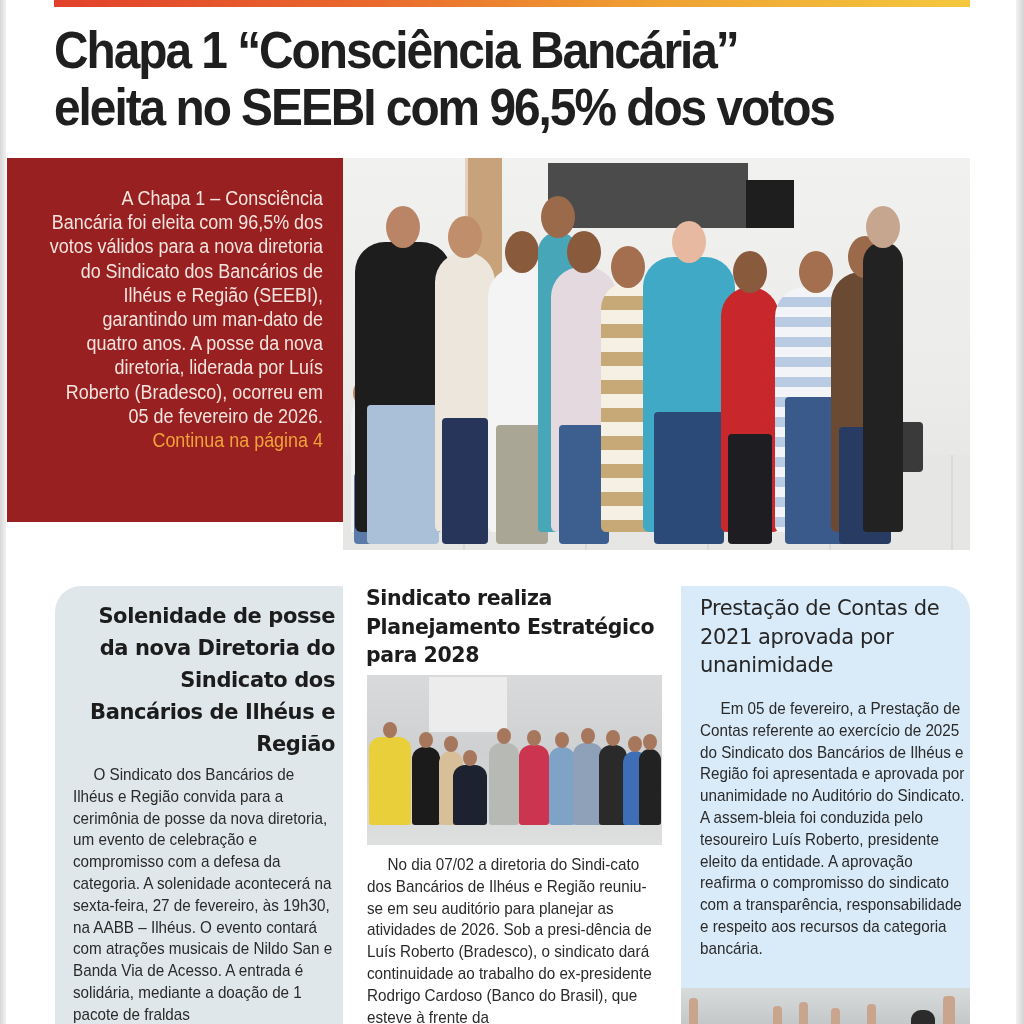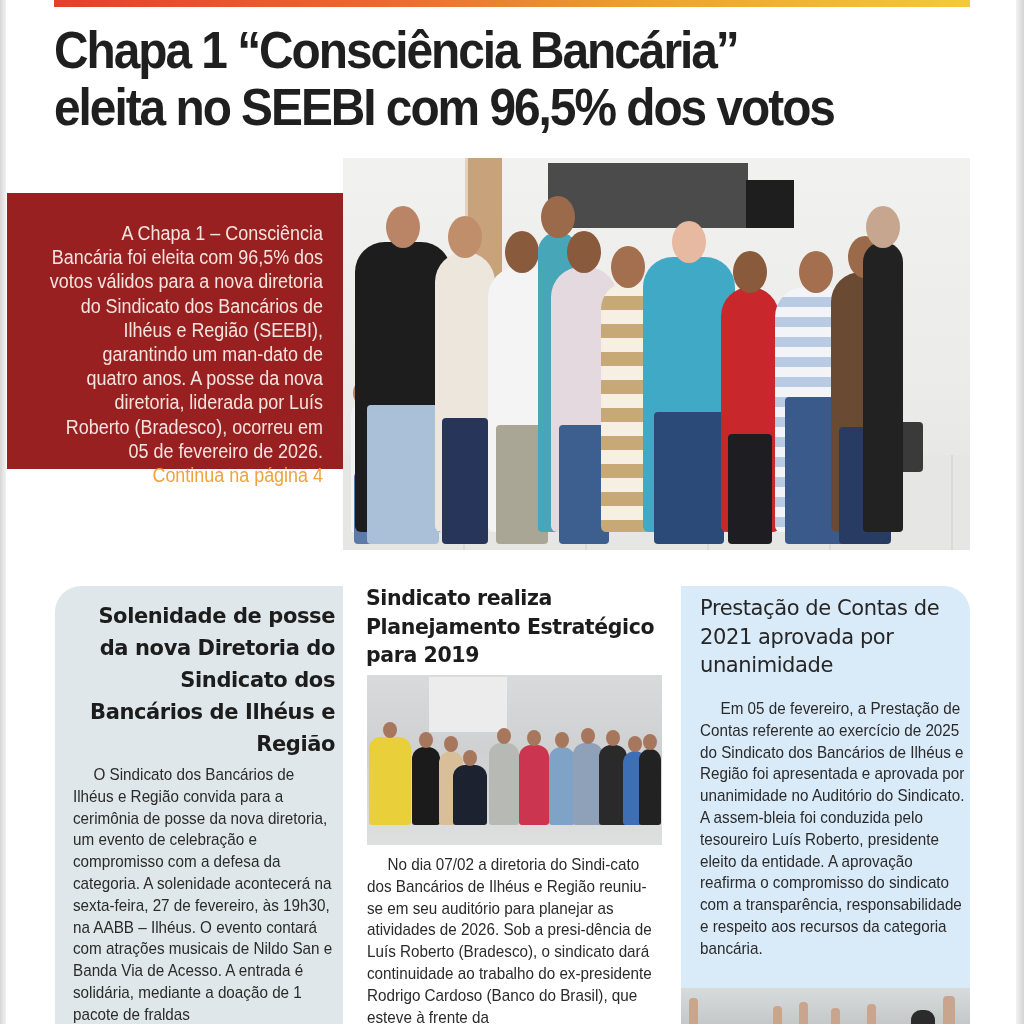--- a/index.html
+++ b/index.html
@@ -3,21 +3,21 @@
 <meta charset="utf-8">
 <style>
   html, body { margin:0; padding:0; }
   body { width:1024px; height:1024px; overflow:hidden; background:#ffffff; position:relative; font-family:"Liberation Sans", sans-serif; }
   .edge-left { position:absolute; left:0; top:0; width:6px; height:1024px; background:linear-gradient(90deg,#d6d6d6,#f2f2f2); }
   .edge-right { position:absolute; right:0; top:0; width:8px; height:1024px; background:linear-gradient(90deg,#f2f2f2,#d3d3d3); }
   .topbar { position:absolute; left:54px; top:0; width:916px; height:7px; background:linear-gradient(90deg,#e1412b 0%,#e96a2c 35%,#efa032 65%,#f4c83e 100%); }
 
   .headline { position:absolute; left:54px; top:22px; width:930px; margin:0; font-family:"Liberation Sans", sans-serif; font-weight:700; font-size:52px; line-height:57px; letter-spacing:-2.2px; color:#1f1f1f; transform:scaleX(0.92); transform-origin:left top; }
 
-  .lead-panel { position:absolute; left:7px; top:158px; width:336px; height:276px; background:#982020;margin-top:35px; }
+  .lead-panel { position:absolute; left:7px; top:158px; width:336px; height:364px; background:#982020; }
   .lead-text { position:absolute; right:20px; top:28px; width:300px; margin:0; text-align:right; color:#f4e4e0; font-size:19.5px; line-height:24.2px; font-family:"Liberation Sans", sans-serif; transform:scaleX(0.92); transform-origin:right top; }
   .lead-link { display:block; color:#f0a23b; }
 
   .hero-photo { position:absolute; left:343px; top:158px; width:627px; height:392px; overflow:hidden; background:linear-gradient(180deg,#f1f1f0 0%,#ebebea 60%,#e3e3e1 100%); }
   .hero-photo .door { position:absolute; left:122px; top:0; width:34px; height:240px; background:#c8a27a; border-left:3px solid #e6d2bc; }
   .hero-photo .tv { position:absolute; left:205px; top:5px; width:200px; height:65px; background:#4b4b4b; }
   .hero-photo .tv2 { position:absolute; left:403px; top:22px; width:48px; height:48px; background:#1e1e1e; }
   .hero-photo .floor { position:absolute; left:0; bottom:0; width:100%; height:95px; background:repeating-linear-gradient(90deg,#e6e6e4 0 120px,#dadad8 120px 122px); }
   .person { position:absolute; bottom:18px; border-radius:30px 30px 6px 6px; }
   .person .head { position:absolute; left:50%; top:-36px; width:34px; height:42px; margin-left:-17px; border-radius:50%; background:#b98566; }
@@ -115,21 +115,21 @@
       <div class="head" style="background:#c7a68f;"></div>
     </div>
 </figure>
 
 <article class="col-box col-left">
   <h2 class="col-title-bold">Solenidade de posse da nova Diretoria do Sindicato dos Bancários de Ilhéus e Região</h2>
   <p class="col-body">O Sindicato dos Bancários de Ilhéus e Região convida para a cerimônia de posse da nova diretoria, um evento de celebração e compromisso com a defesa da categoria. A solenidade acontecerá na sexta-feira, 27 de fevereiro, às 19h30, na AABB – Ilhéus. O evento contará com atrações musicais de Nildo San e Banda Via de Acesso. A entrada é solidária, mediante a doação de 1 pacote de fraldas</p>
 </article>
 
 <article class="col-mid">
-  <h2 class="col-title-bold">Sindicato realiza Planejamento Estratégico para 2019</h2>
+  <h2 class="col-title-bold">Sindicato realiza Planejamento Estratégico para 2028</h2>
   <figure class="mid-photo" style="margin:0;" aria-label="Group photo of the board in the union auditorium">
     <div class="screen"></div>
     <div class="fig" style="left:2px;width:42px;height:88px;background:#e9cf3a;">
         <div class="h"></div>
       </div>
     <div class="fig" style="left:45px;width:28px;height:78px;background:#1b1b1b;">
         <div class="h"></div>
       </div>
     <div class="fig" style="left:72px;width:24px;height:74px;background:#d9bf99;">
         <div class="h"></div>

